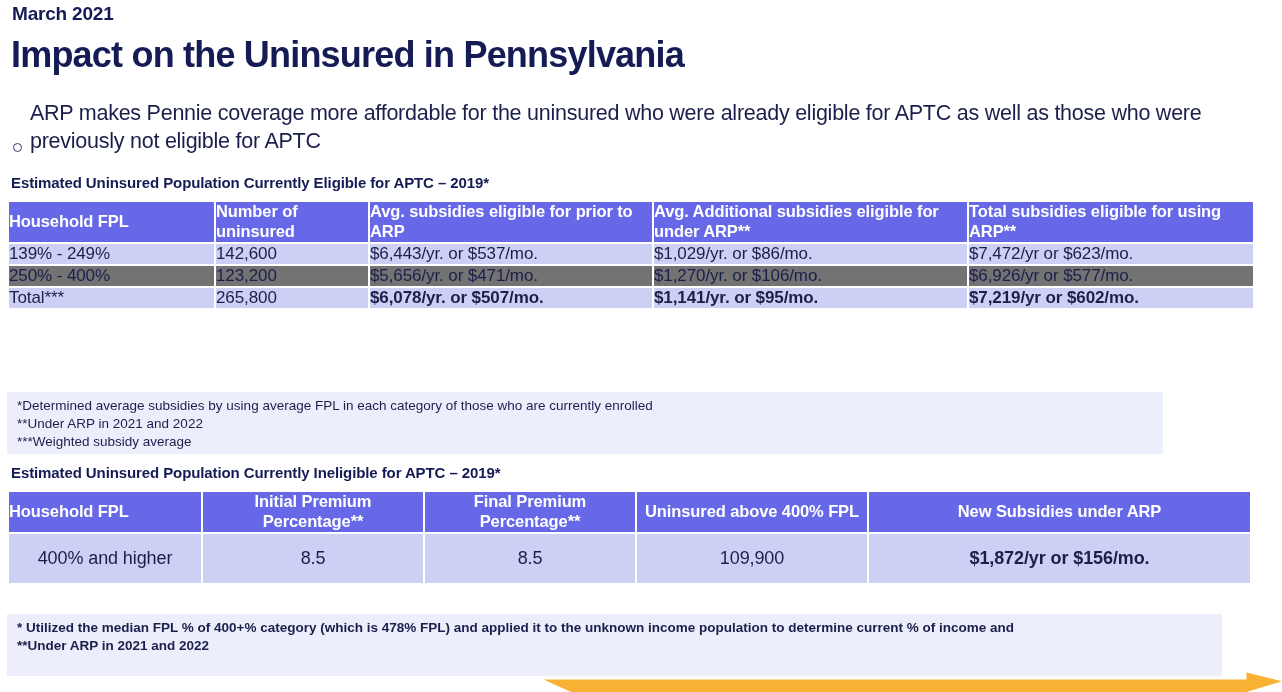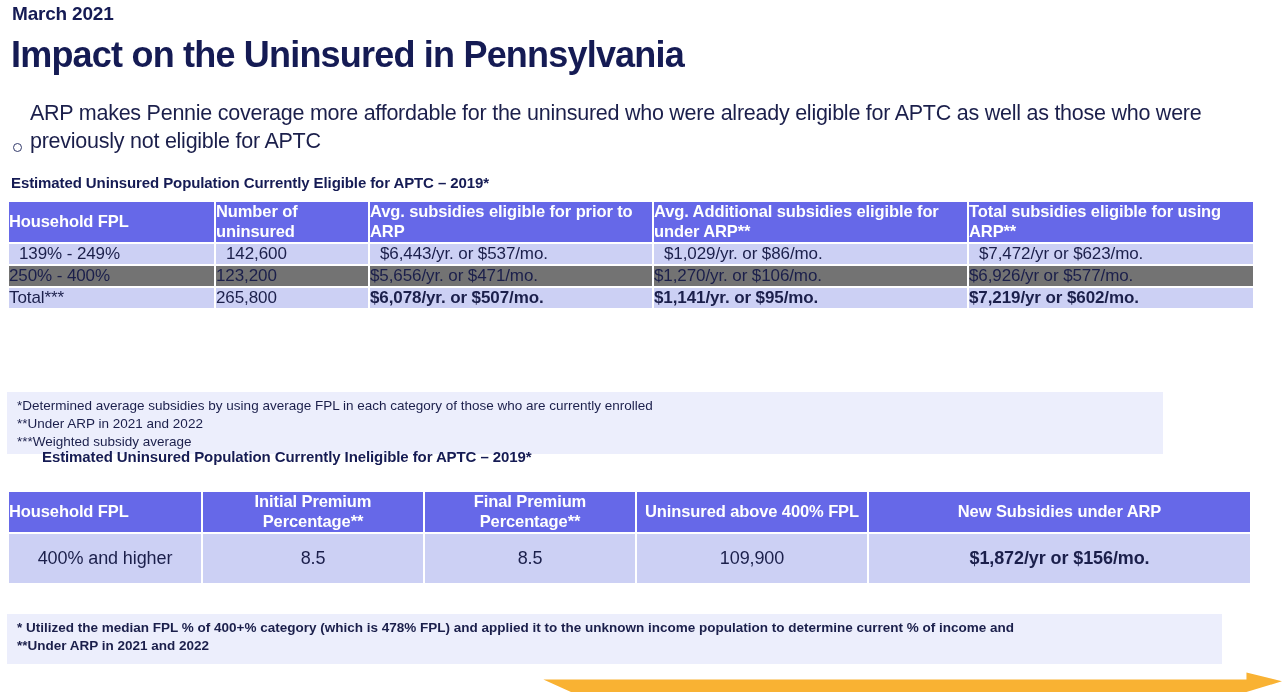--- a/index.html
+++ b/index.html
@@ -77,21 +77,21 @@
   
   .section-caption {
     position: absolute;
     left: 11px;
     font-size: 15px;
     font-weight: bold;
     color: #151b54;
     letter-spacing: -0.1px;
   }
   #cap1 { top: 174px; }
-  #cap2 { top: 448px; margin-left: 31px; }
+  #cap2 { top: 464px; }
 
   
   .tbl {
     position: absolute;
     border-collapse: separate;
     border-spacing: 2px;
     table-layout: fixed;
   }
   .tbl td, .tbl th {
     padding: 0;
@@ -109,21 +109,21 @@
     text-align: left;
     letter-spacing: -0.1px;
   }
   .body-cell {
     font-size: 17px;
     color: #1b1f4b;
     padding: 8px 9px;
     text-align: left;
     letter-spacing: -0.1px;
   }
-  .row-a .body-cell { background: #ccd0f4; padding-left: 10px; }
+  .row-a .body-cell { background: #ccd0f4; }
   .row-b .body-cell { background: #737373; }
   .row-c .body-cell { background: #ccd0f4; }
   .bold-cell { font-weight: bold; }
 
   
   #table1 { left: 7px; top: 200px; width: 1242px; }
 
   
   .note-panel {
     position: absolute;
@@ -137,21 +137,21 @@
     height: 62px;
     font-size: 13.5px;
     line-height: 1.35;
     padding: 5px 10px 0 10px;
     box-sizing: border-box;
   }
   #notes2 {
     left: 7px;
     top: 614px;
     width: 1215px;
-    height: 50px;
+    height: 62px;
     font-size: 13.5px;
     font-weight: bold;
     line-height: 1.36;
     padding: 5px 10px 0 10px;
     box-sizing: border-box;
   }
   #notes2 .nl { white-space: nowrap; }
 
   
   #table2 { left: 7px; top: 490px; width: 1239px; }

